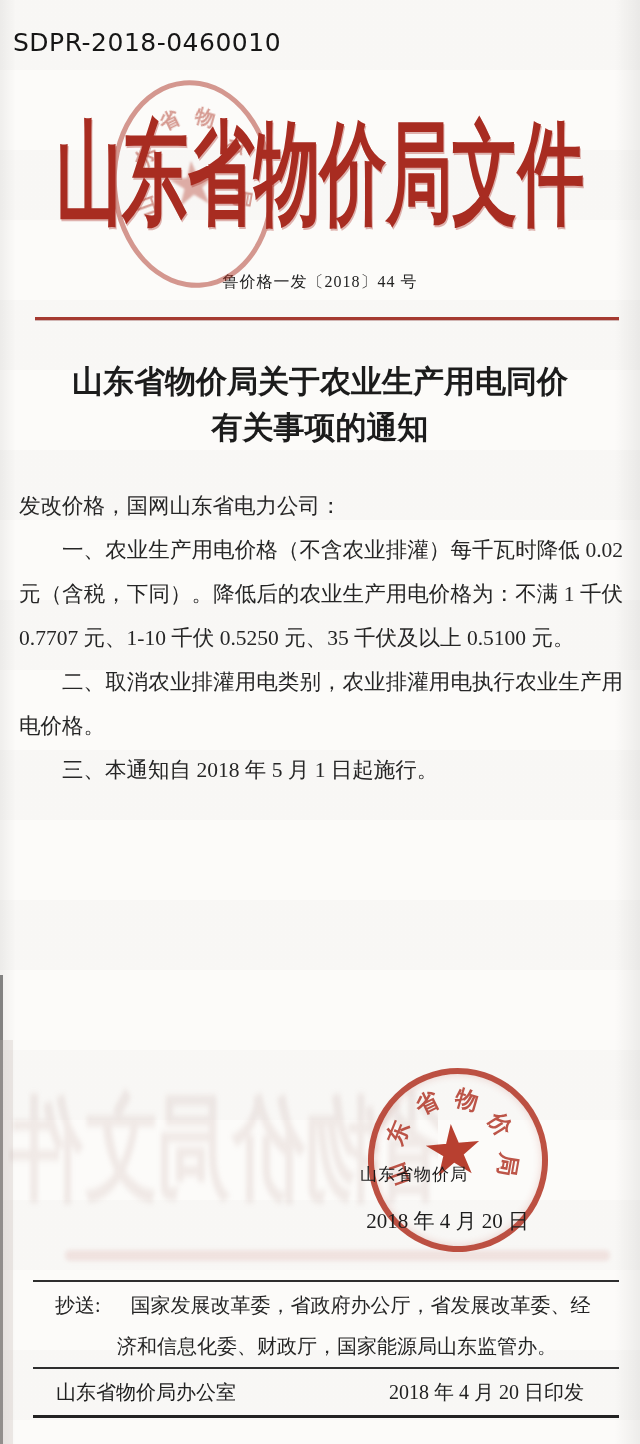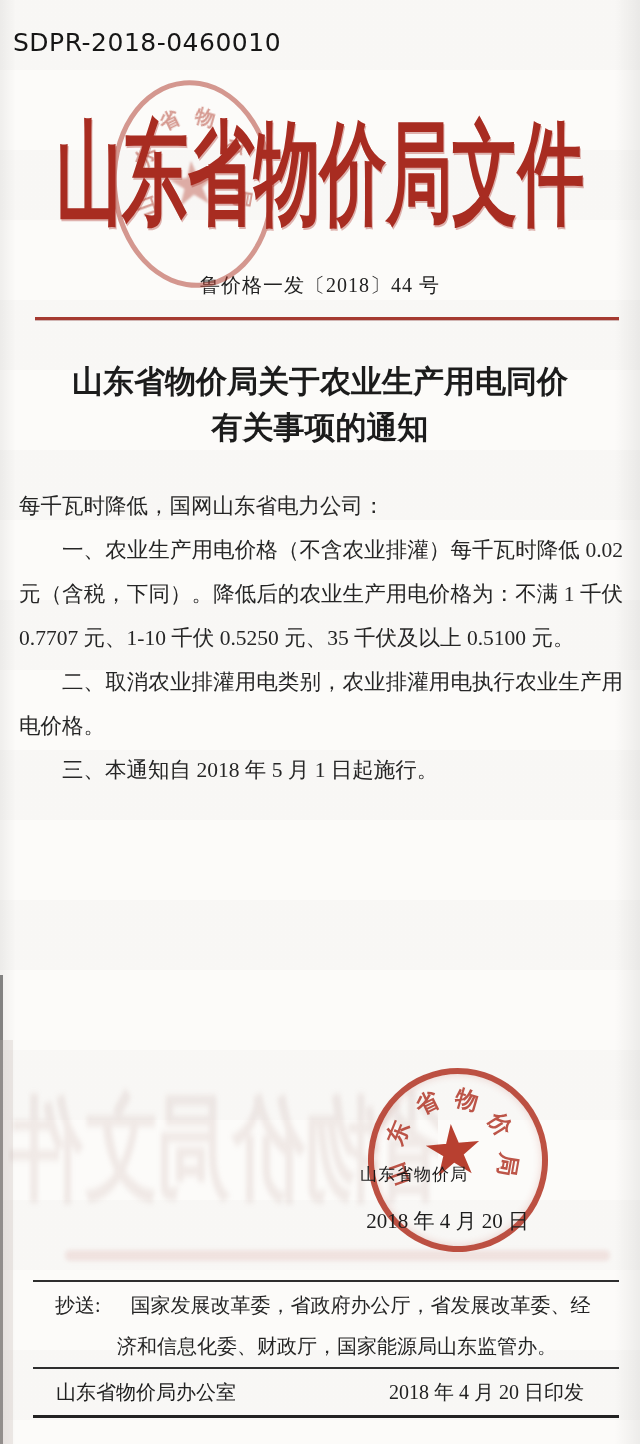--- a/index.html
+++ b/index.html
@@ -41,21 +41,21 @@
   #top-seal .t3{left:94px;top:34px; transform:translate(-50%,-50%) rotate(21deg);}
   #top-seal .t4{left:121px;top:67px;transform:translate(-50%,-50%) rotate(63deg);}
   #top-seal .t5{left:124px;top:117px;transform:translate(-50%,-50%) rotate(105deg);}
   #bottom-seal .t0{left:23px;top:95px;transform:translate(-50%,-50%) rotate(-105deg);}
   #bottom-seal .t1{left:27px;top:54px;transform:translate(-50%,-50%) rotate(-63deg);}
   #bottom-seal .t2{left:58px;top:27px;transform:translate(-50%,-50%) rotate(-21deg);}
   #bottom-seal .t3{left:98px;top:27px;transform:translate(-50%,-50%) rotate(21deg);}
   #bottom-seal .t4{left:129px;top:54px;transform:translate(-50%,-50%) rotate(63deg);}
   #bottom-seal .t5{left:133px;top:95px;transform:translate(-50%,-50%) rotate(105deg);}
 
-  #doc-number{left:0;right:0;top:272px;text-align:center;font-size:20px;
+  #doc-number{left:0;right:0;top:272px;text-align:center;font-size:16px;
     letter-spacing:1px;color:#222;}
   #red-rule{left:35px;top:317px;width:584px;height:3px;background:#a53a31;
     box-shadow:0 1px 0 rgba(120,30,25,.3);}
 
   #notice-title{left:0;right:0;top:359px;text-align:center;font-size:31px;
     font-weight:bold;line-height:46px;color:#1c1c1c;}
 
   #body-text{left:19px;top:484px;width:604px;font-size:21.5px;line-height:44px;
     text-align:justify;color:#262626;}
   #body-text p{margin:0;}
@@ -117,21 +117,21 @@
   <div id="doc-number" class="abs">鲁价格一发〔2018〕44 号</div>
 
   <div id="red-rule" class="abs"></div>
 
   <div id="notice-title" class="abs">
     <div>山东省物价局关于农业生产用电同价</div>
     <div>有关事项的通知</div>
   </div>
 
   <div id="body-text" class="abs">
-    <p>每千瓦时降低，国网山东省电力公司：</p>
+    <p>发改价格，国网山东省电力公司：</p>
     <p class="indent">一、农业生产用电价格（不含农业排灌）每千瓦时降低 0.02 元（含税，下同）。降低后的农业生产用电价格为：不满 1 千伏 0.7707 元、1-10 千伏 0.5250 元、35 千伏及以上 0.5100 元。</p>
     <p class="indent">二、取消农业排灌用电类别，农业排灌用电执行农业生产用电价格。</p>
     <p class="indent">三、本通知自 2018 年 5 月 1 日起施行。</p>
   </div>
 
   <div id="bottom-seal" class="abs seal">
     <span class="star">★</span>
     <span class="arc t0">山</span>
     <span class="arc t1">东</span>
     <span class="arc t2">省</span>

